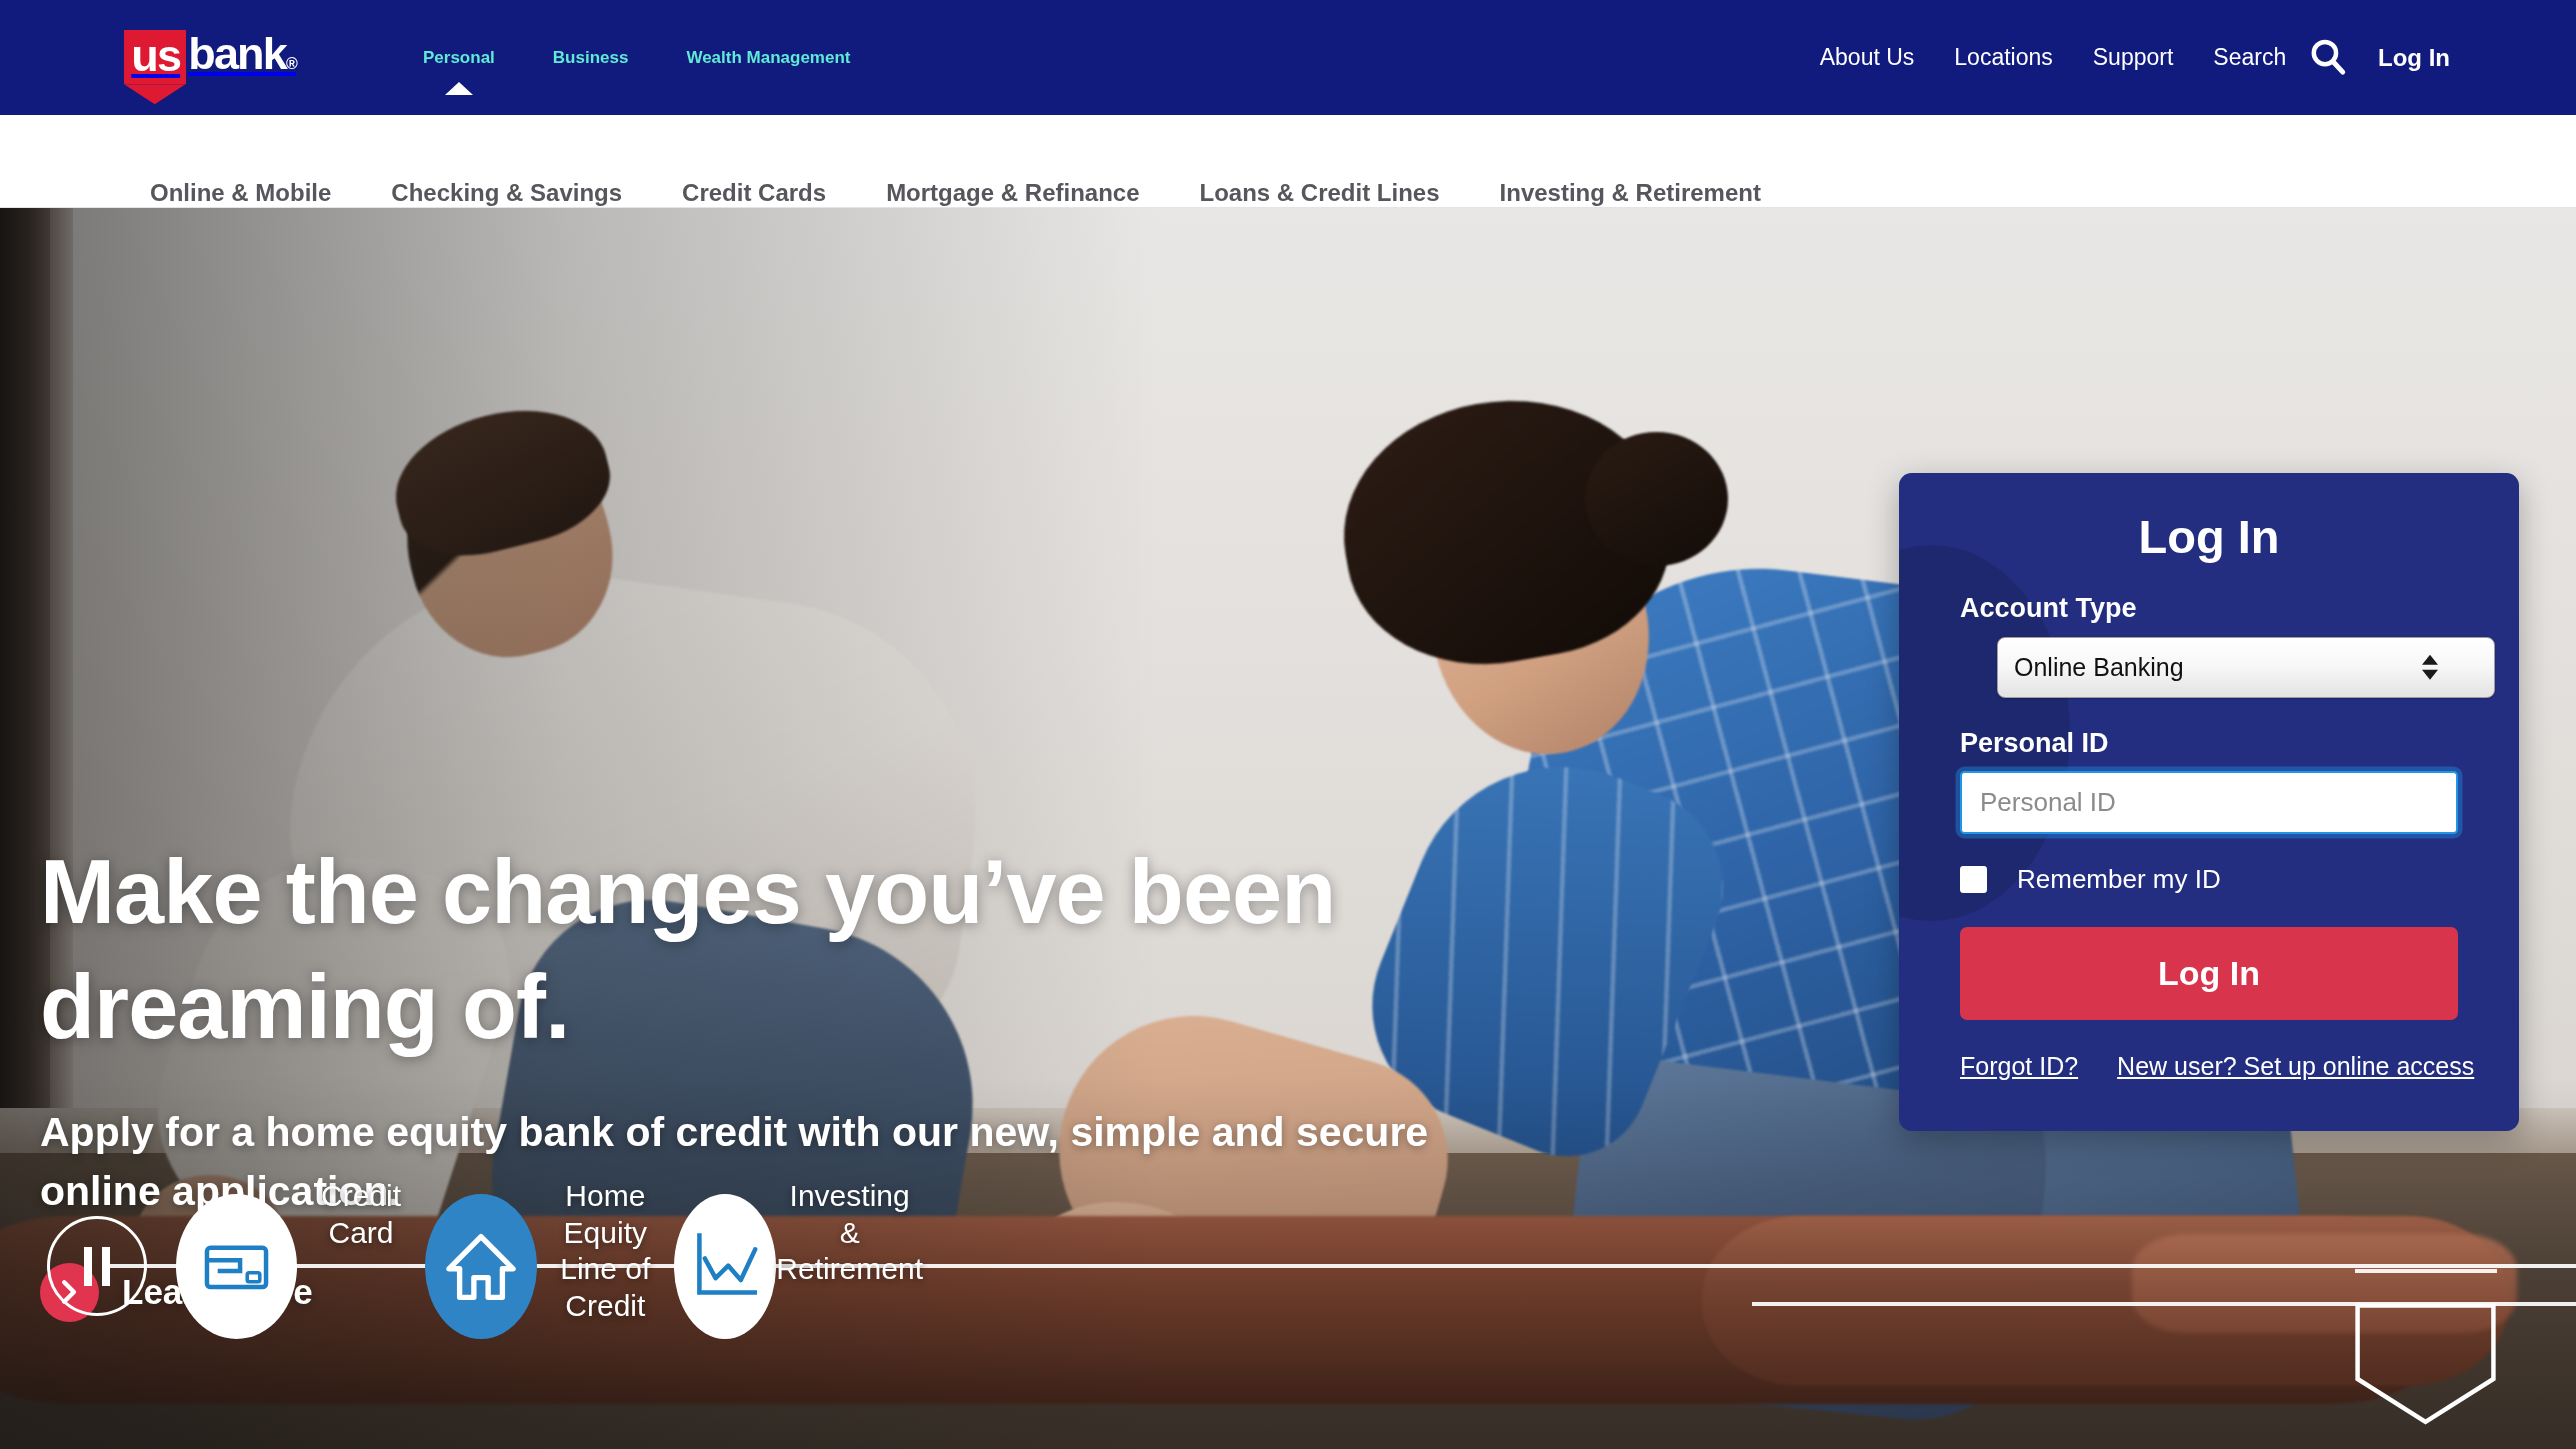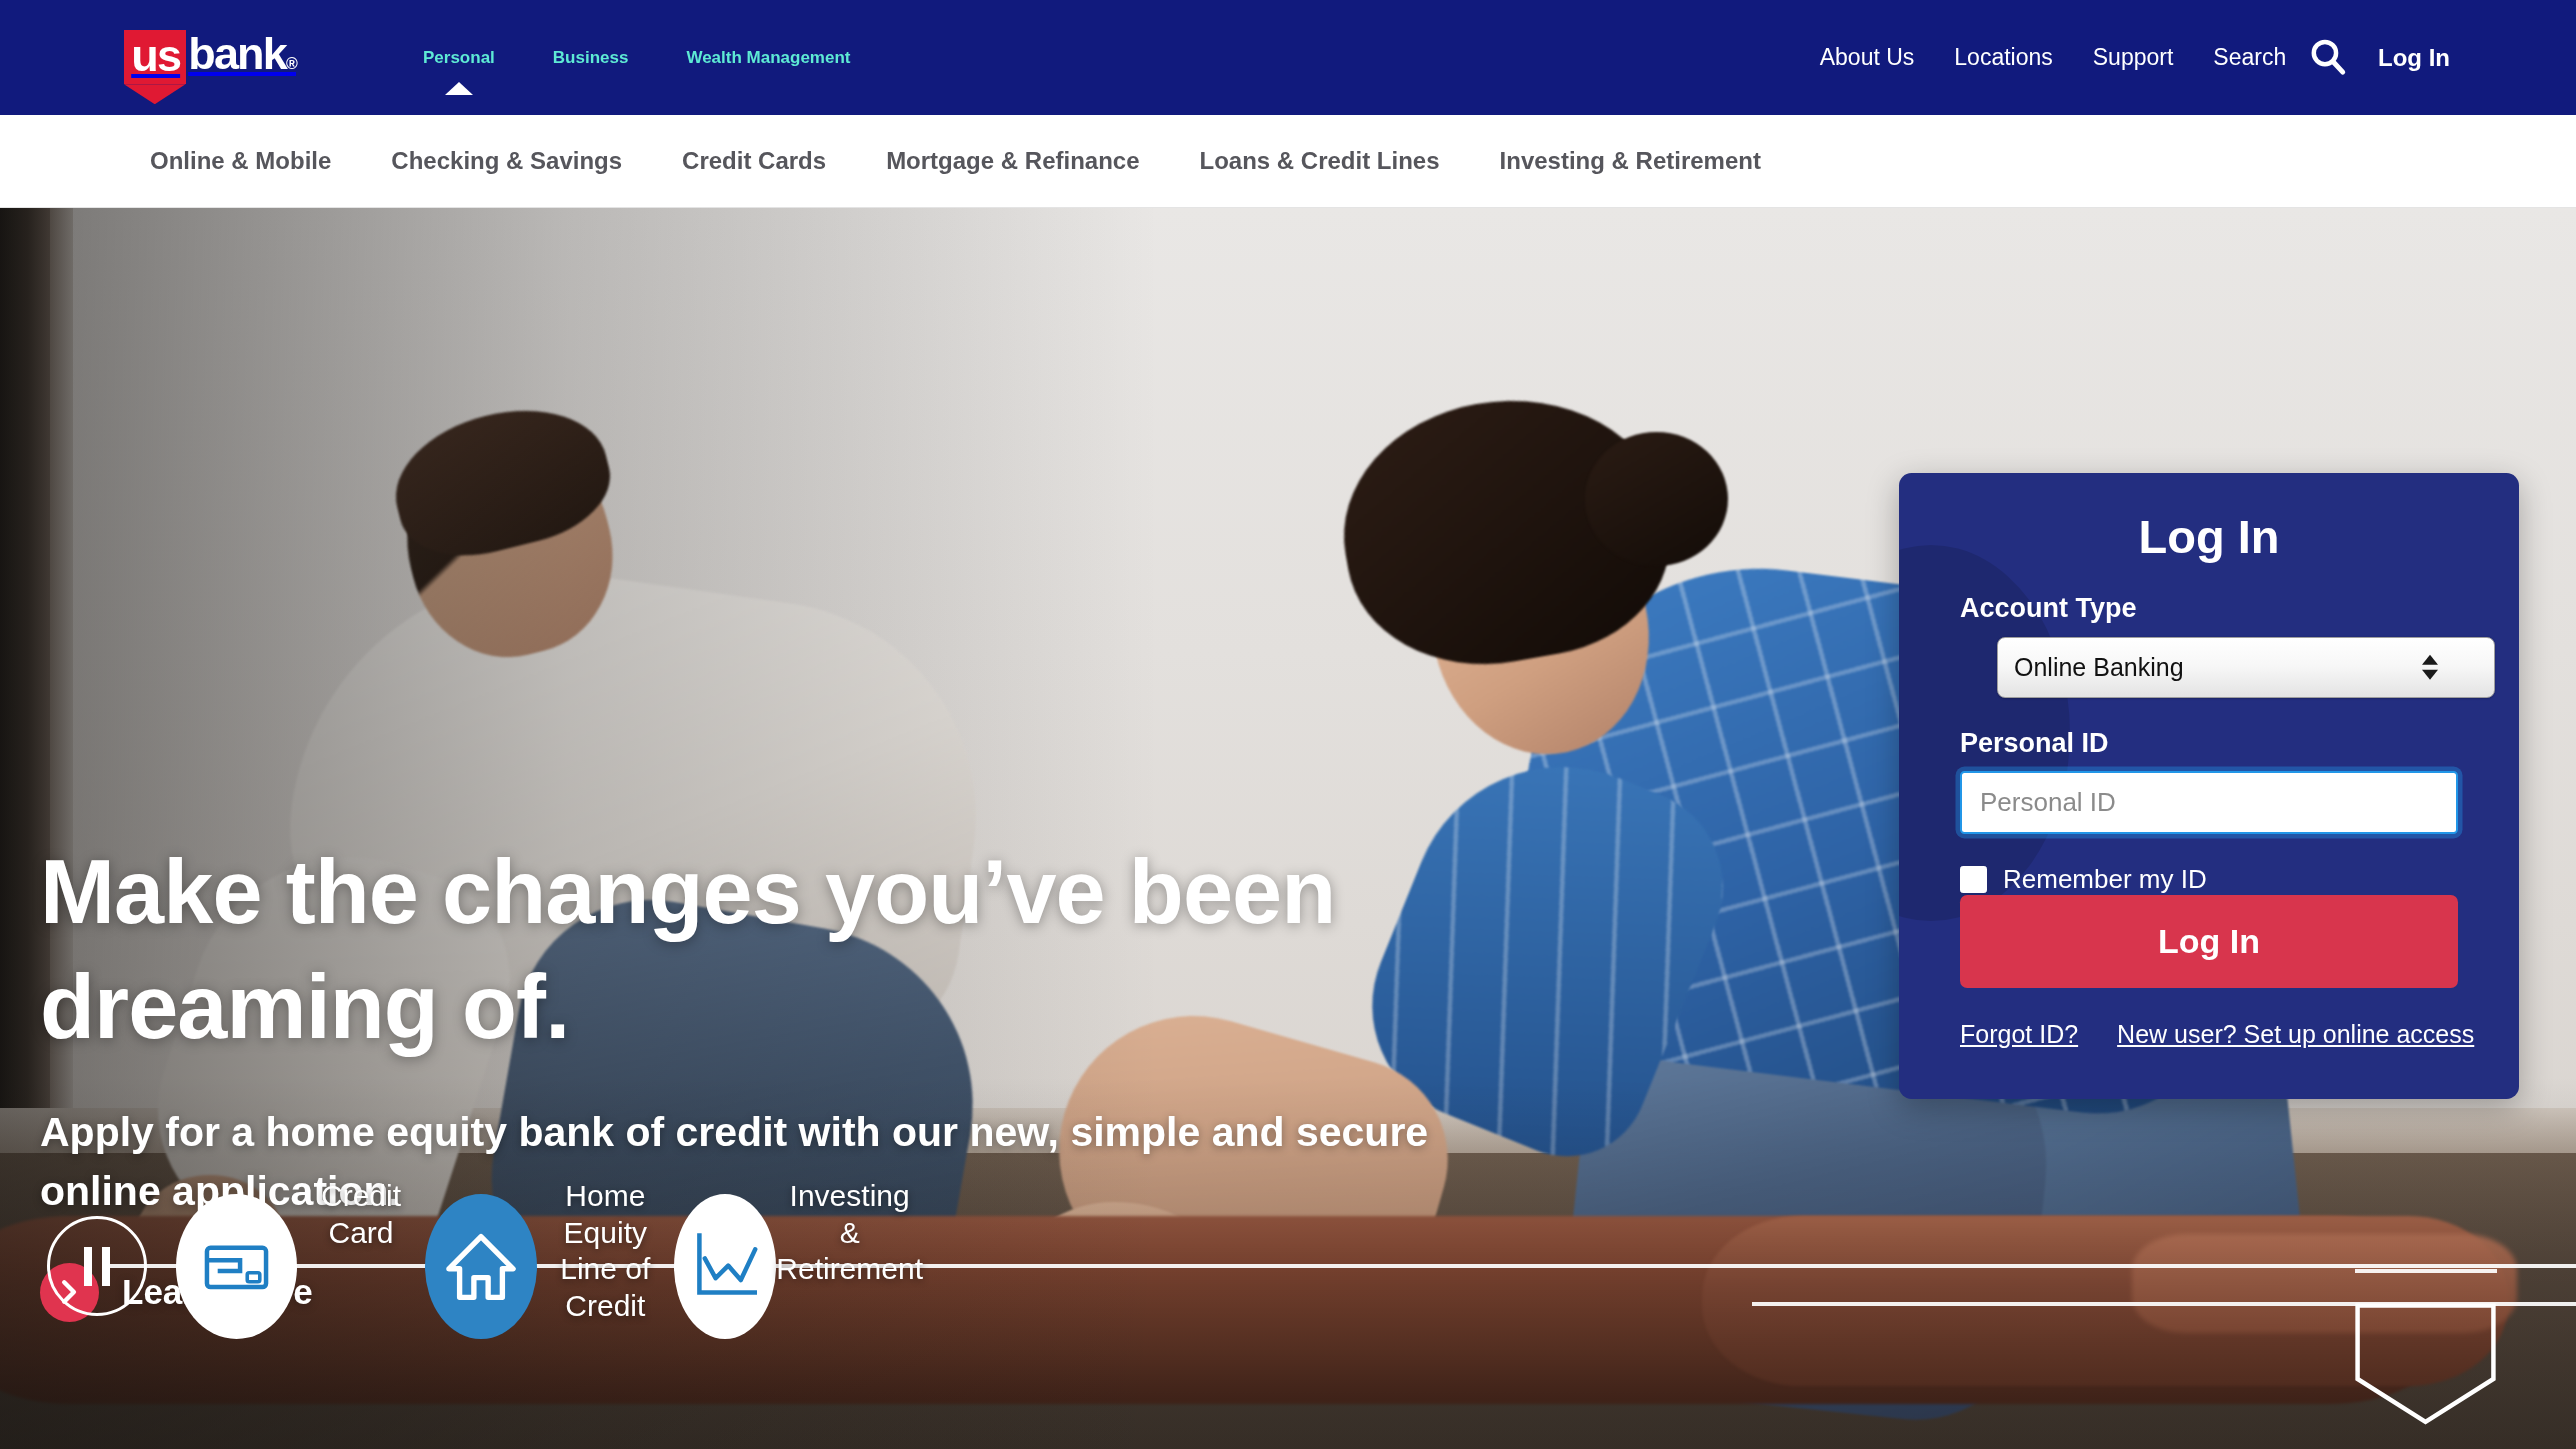--- a/index.html
+++ b/index.html
@@ -63,21 +63,21 @@
   }
   .utilnav a.bold{ font-weight:bold; font-size:24px; }
   .search-icon{
     width:41px; height:41px; margin:0 9px 0 1.8px;
     display:flex; align-items:center; justify-content:center;
   }
 
   
   .subnav{
     position:relative; height:93px; background:#fff; z-index:35;
-    display:flex; align-items:center; padding-left:134px;
+    display:flex; align-items:flex-end; padding-left:134px;
     border-bottom:0.9px solid #e4e4e4;
   }
   .subnav a{
     color:#56565c; text-decoration:none; font-size:24px; font-weight:bold;
     padding:0 30px; white-space:nowrap;
   }
   .subnav a:first-child{ padding-left:16px; }
 
   
   .hero{
@@ -243,21 +243,21 @@
 
   .pid-wrap{ margin-bottom:30px; }
   .pid-input{
     width:100%; height:63px; border:2.7px solid #2196e8; border-radius:4.5px;
     background:#fff; font-family:"Liberation Sans",sans-serif;
     font-size:26px; color:#333; padding:0 18px;
     box-shadow:0 0 0 4.5px rgba(33,150,232,.38);
   }
   .pid-input::placeholder{ color:#8b8b8b; }
 
-  .remember-row{ display:flex; align-items:center; gap:16px; }
+  .remember-row{ display:flex; align-items:center; gap:30px; margin-bottom:32px; }
   .cbx{
     width:27px; height:27px; background:#fff; border:0.9px solid #fff;
     border-radius:2.7px; flex:0 0 auto; appearance:none; -webkit-appearance:none;
     cursor:pointer;
   }
   .remember-lbl{ color:#fff; font-size:26px; }
 
   .login-btn{
     width:100%; height:93px; background:#d8354d; border:none; border-radius:7.2px;
     color:#fff; font-size:34px; font-weight:bold;

